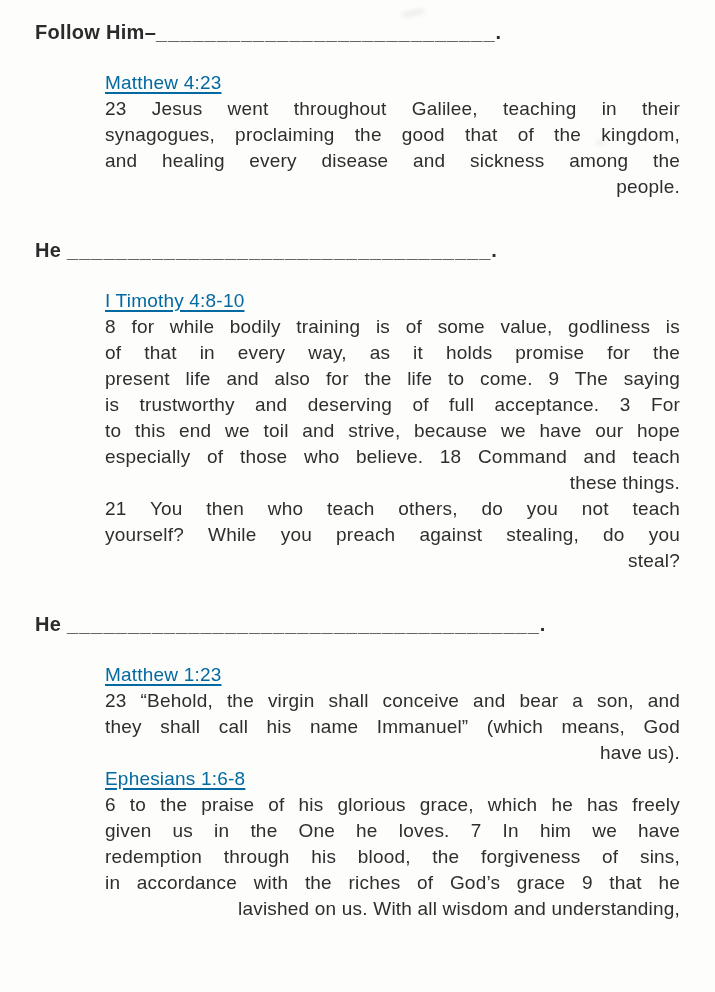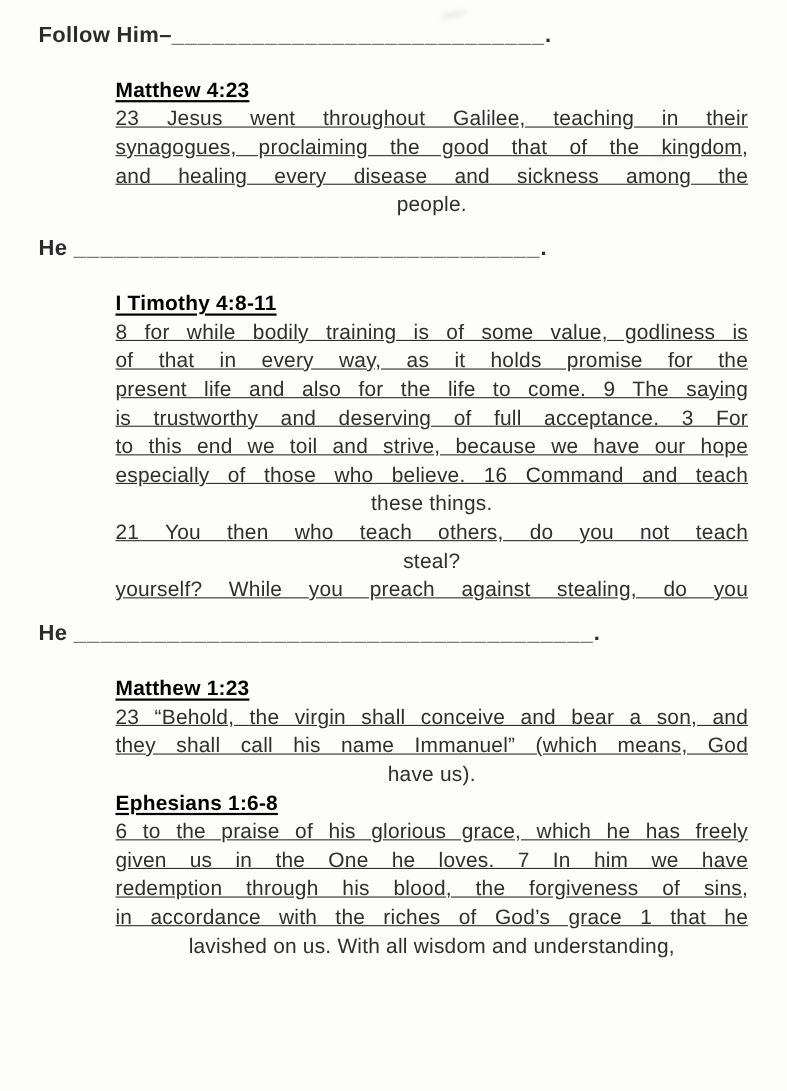--- a/index.html
+++ b/index.html
@@ -22,46 +22,46 @@
   }
   
   .prompt {
     font-size: 20px;
     line-height: 28px;
     font-weight: 600;
     letter-spacing: 0.3px;
     color: #2b2b2b;
     white-space: nowrap;
   }
-  .section + .section .prompt { margin-top: 12px; }
+  .section + .section .prompt { margin-top: 36px; }
   .blank {
     font-weight: 600;
     letter-spacing: 1px;
     color: #3a3a3a;
   }
   
   .group { margin-left: 70px; width: 575px; margin-top: 24px; }
   .ref {
     font-size: 19px;
     line-height: 26px;
-    font-weight: 700;
+    font-weight: 400;
     letter-spacing: 0.2px;
     text-decoration: underline;
     text-decoration-thickness: 1.5px;
     text-underline-offset: 3px;
-    color: #000000;
+    color: #0369a1;
   }
   .pl {
     font-size: 19px;
     line-height: 26px;
     letter-spacing: 0.2px;
     color: #2e2e2e;
   }
-  .pl.j { text-align: justify; text-align-last: justify; text-decoration: underline; }
-  .pl.last { text-align: center; }
+  .pl.j { text-align: justify; text-align-last: justify; }
+  .pl.last { text-align: right; }
   
   .smudge {
     position: absolute;
     border-radius: 50%;
     background: rgba(120,120,120,0.12);
     filter: blur(2px);
   }
   .smudge.s1 { left: 400px; top: 10px; width: 26px; height: 6px; transform: rotate(-12deg); }
   .smudge.s2 { left: 596px; top: 140px; width: 10px; height: 5px; }
 </style>
@@ -82,49 +82,49 @@
         <div class="pl j">and healing every disease and sickness among the</div>
         <div class="pl last">people.</div>
       </div>
     </div>
   </div>
 
   <div class="section">
     <div class="prompt"><span class="plabel">He </span><span class="blank">___________________________________</span><span>.</span></div>
     <div class="group">
       <div class="passage">
-        <div class="ref">I Timothy 4:8-11</div>
+        <div class="ref">I Timothy 4:8-10</div>
         <div class="pl j">8 for while bodily training is of some value, godliness is</div>
         <div class="pl j">of that in every way, as it holds promise for the</div>
         <div class="pl j">present life and also for the life to come. 9 The saying</div>
         <div class="pl j">is trustworthy and deserving of full acceptance. 3 For</div>
         <div class="pl j">to this end we toil and strive, because we have our hope</div>
-        <div class="pl j">especially of those who believe. 16 Command and teach</div>
+        <div class="pl j">especially of those who believe. 18 Command and teach</div>
         <div class="pl last">these things.</div>
       </div>
       <div class="passage">
         <div class="pl j">21 You then who teach others, do you not teach</div>
+        <div class="pl j">yourself? While you preach against stealing, do you</div>
         <div class="pl last">steal?</div>
-        <div class="pl j">yourself? While you preach against stealing, do you</div>
       </div>
     </div>
   </div>
 
   <div class="section">
     <div class="prompt"><span class="plabel">He </span><span class="blank">_______________________________________</span><span>.</span></div>
     <div class="group">
       <div class="passage">
         <div class="ref">Matthew 1:23</div>
         <div class="pl j">23 “Behold, the virgin shall conceive and bear a son, and</div>
         <div class="pl j">they shall call his name Immanuel” (which means, God</div>
         <div class="pl last">have us).</div>
       </div>
       <div class="passage">
         <div class="ref">Ephesians 1:6-8</div>
         <div class="pl j">6 to the praise of his glorious grace, which he has freely</div>
         <div class="pl j">given us in the One he loves. 7 In him we have</div>
         <div class="pl j">redemption through his blood, the forgiveness of sins,</div>
-        <div class="pl j">in accordance with the riches of God’s grace 1 that he</div>
+        <div class="pl j">in accordance with the riches of God’s grace 9 that he</div>
         <div class="pl last">lavished on us. With all wisdom and understanding,</div>
       </div>
     </div>
   </div>
 </div>
 
 </body></html>

